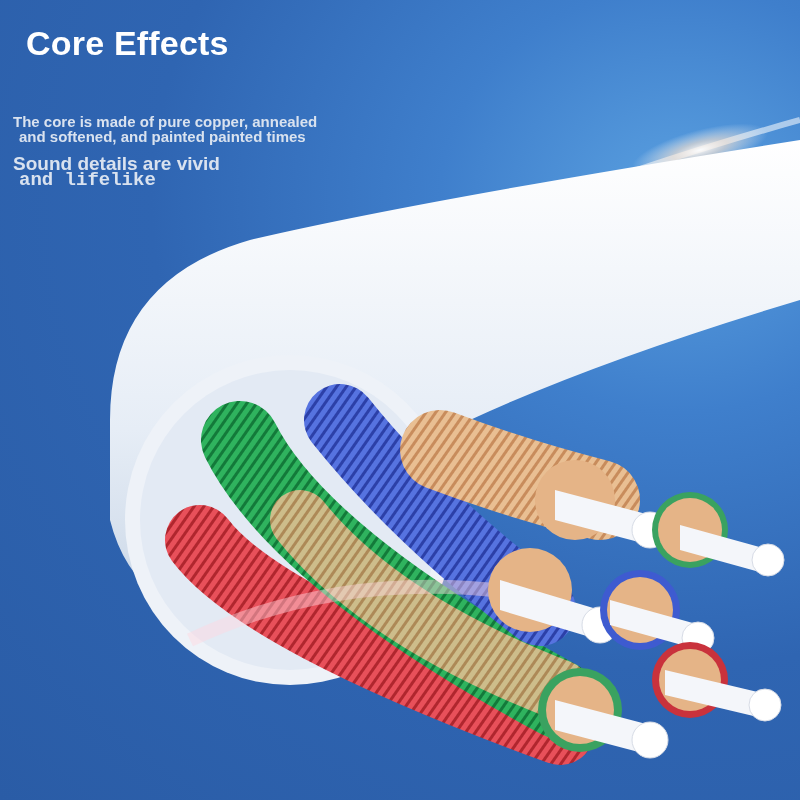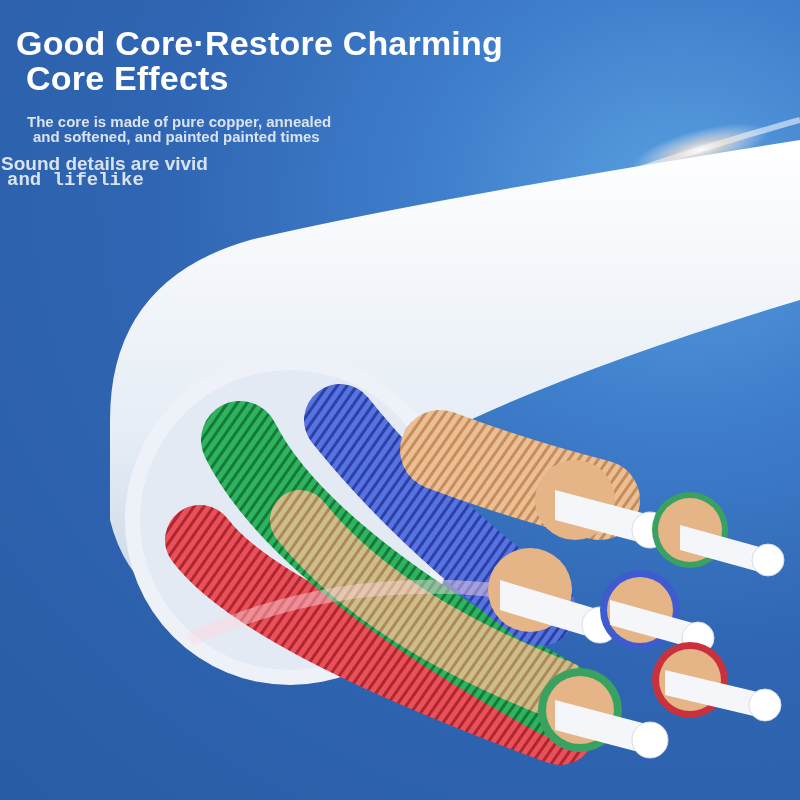--- a/index.html
+++ b/index.html
@@ -13,24 +13,24 @@
       position: absolute; left: 16px; top: 26px; margin: 0;
       color: #ffffff; font-weight: 700; font-size: 34px; line-height: 35px;
       letter-spacing: 0.2px;
     }
     .headline span { display: block; }
     .headline .l2 { padding-left: 10px; }
     .sub {
       position: absolute; left: 13px; top: 114px; margin: 0;
       color: #d9e2ef; font-weight: 700; font-size: 15px; line-height: 15px;
     }
-    .sub span { display: block; margin-left: 14px; }
+    .sub span { display: block; }
     .sub .l2 { padding-left: 6px; }
     .sub2 {
-      position: absolute; left: 1px; top: 156px; margin: 0;
+      position: absolute; left: 13px; top: 156px; margin: 0;
       color: #d9e2ef; font-weight: 700; font-size: 19px; line-height: 16px;
     }
     .sub2 span { display: block; }
     .sub2 .l2 { padding-left: 6px; font-family: Liberation Mono, monospace; }
     svg { position: absolute; left: 0; top: 0; }
   </style>
 </head>
 <body>
 
 <div class="scene">
@@ -113,21 +113,20 @@
       <g>
         <circle cx="580" cy="710" r="42" fill="#3aa260"></circle>
         <circle cx="580" cy="710" r="34" fill="#e5b487"></circle>
         <path d="M555 700 L650 725 L650 755 L555 730 Z" fill="#f4f6fa"></path>
         <circle cx="650" cy="740" r="18" fill="#ffffff" stroke="#d7dce6"></circle>
       </g>
     </g>
   </svg>
 
   <h1 class="headline">
-    <span>Good Core·Restore Charming</span>
     <span class="l2">Core Effects</span>
   </h1>
 
   <p class="sub">
     <span>The core is made of pure copper, annealed</span>
     <span class="l2">and softened, and painted painted times</span>
   </p>
 
   <p class="sub2">
     <span>Sound details are vivid</span>

